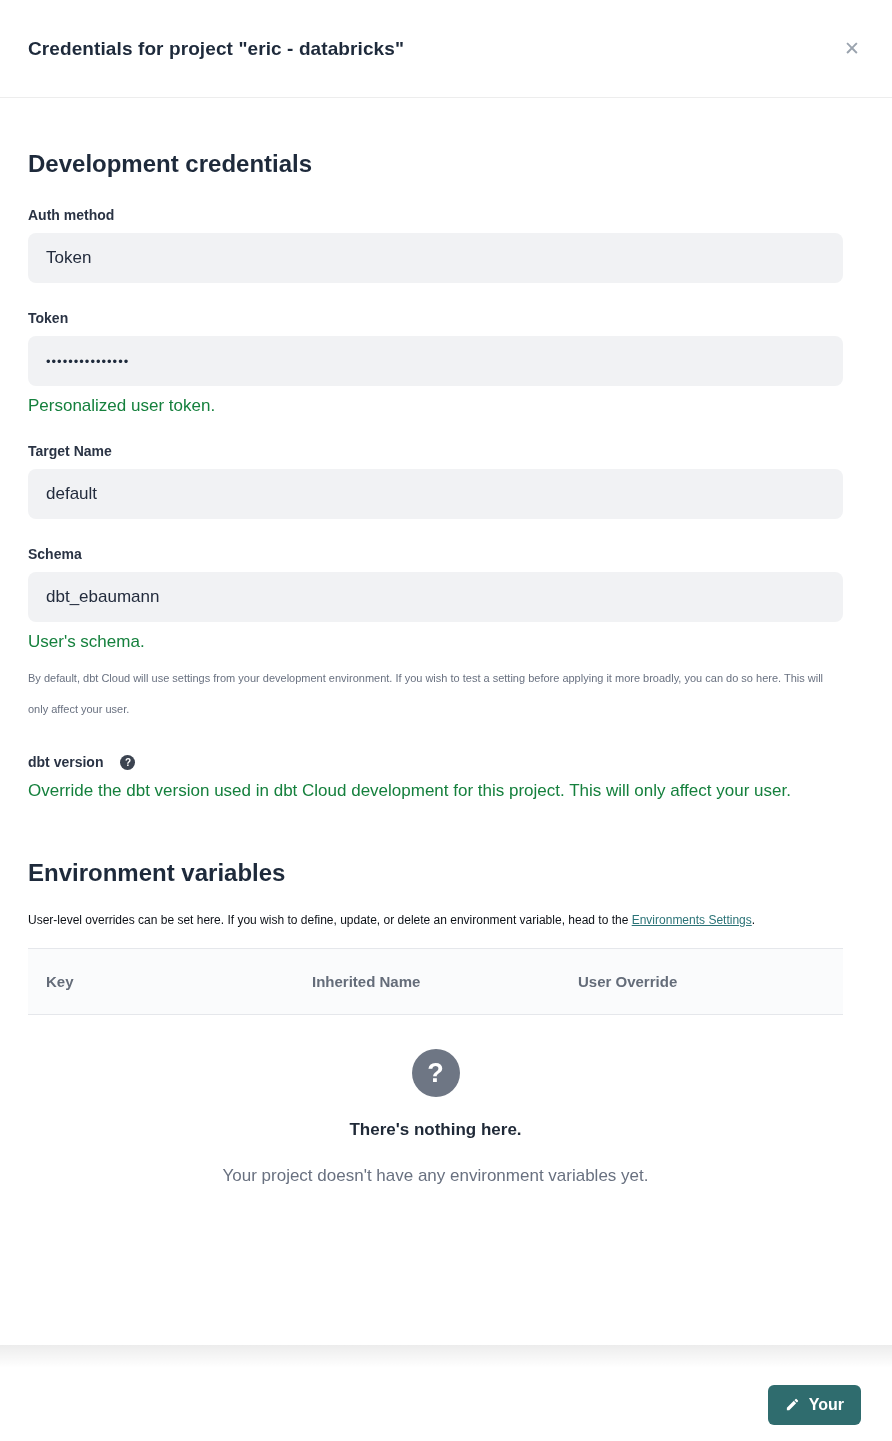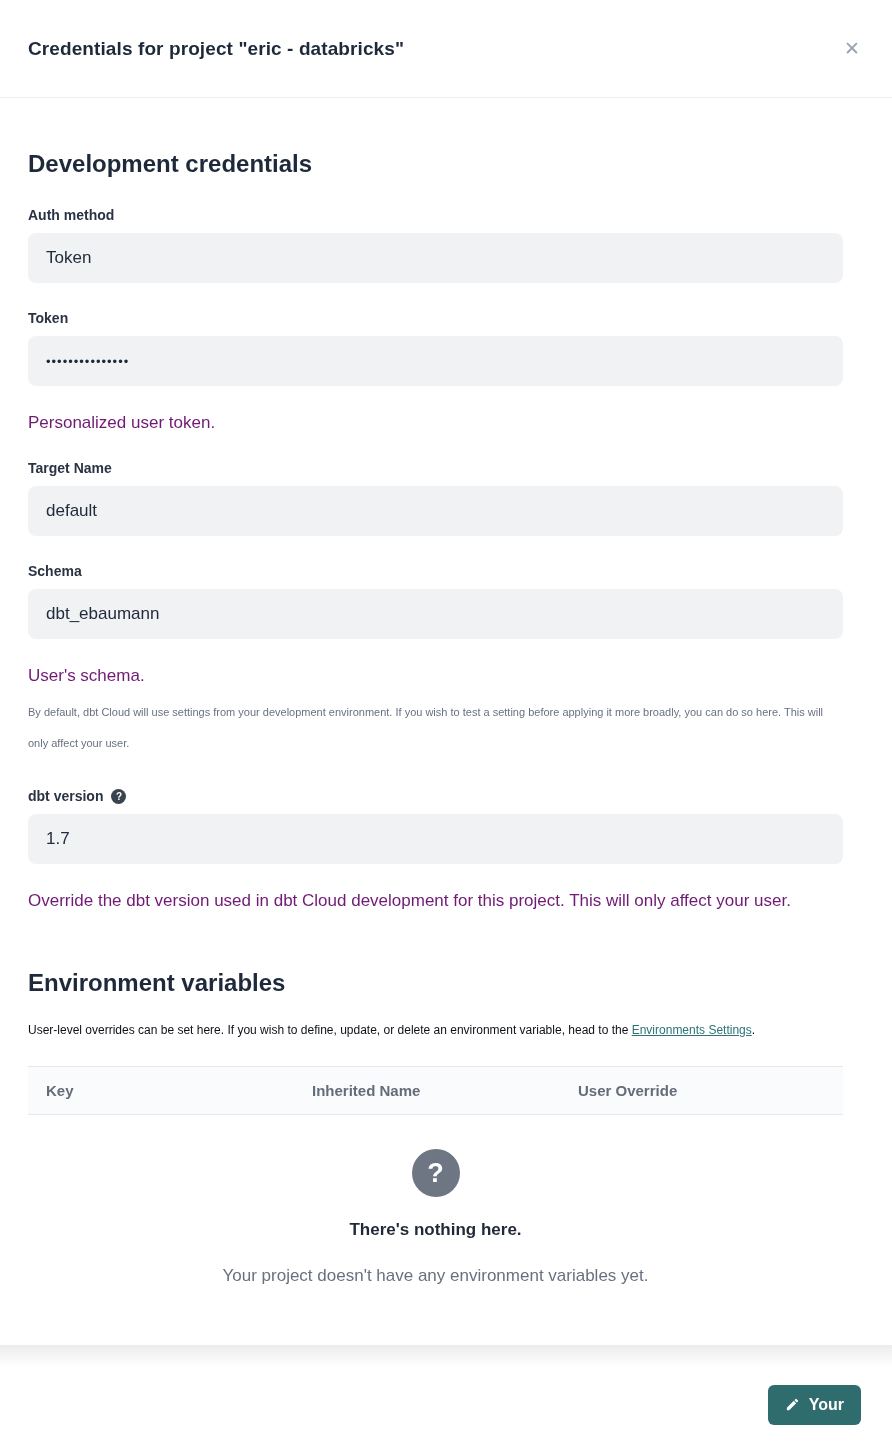--- a/index.html
+++ b/index.html
@@ -55,21 +55,21 @@
 
   .field { margin-top: 26px; }
   .field:first-of-type { margin-top: 28px; }
   .field-label {
     display: inline-block;
     font-size: 14px;
     font-weight: 700;
     color: #2a3344;
     line-height: 18px;
   }
-  .label-row { display: flex; align-items: center; gap: 8px; }
+  .label-row { display: flex; align-items: center; gap: 17px; }
   .help-icon {
     width: 15px; height: 15px;
     border-radius: 50%;
     background: #3b4350;
     color: #ffffff;
     font-size: 10px;
     font-weight: 700;
     display: inline-flex;
     align-items: center;
     justify-content: center;
@@ -84,23 +84,23 @@
     background: #f1f2f4;
     border: none;
     border-radius: 8px;
     font-family: "Liberation Sans", sans-serif;
     font-size: 17px;
     color: #232c3d;
     outline: none;
   }
   .text-input.masked { font-size: 13px; letter-spacing: 1px; color: #1e2a3b; }
   .helper-text {
-    margin-top: 27px;
-    font-size: 17px;
-    color: #701a75;
+    margin-top: 10px;
+    font-size: 17px;
+    color: #15803d;
     line-height: 20px;
   }
   .section-desc {
     margin-top: 11px;
     font-size: 11px;
     color: #697180;
     line-height: 31px;
     max-width: 810px;
   }
   .section-desc-dark {
@@ -111,25 +111,25 @@
     max-width: 820px;
   }
   .env-link {
     color: #2b7377;
     text-decoration: underline;
     cursor: pointer;
   }
 
   
   .env-table-header {
-    margin-top: 20px;
+    margin-top: 12px;
     display: grid;
     grid-template-columns: 266px 266px auto;
     align-items: center;
-    height: 49px;
+    height: 67px;
     padding-left: 18px;
     background: #fafbfc;
     border-top: 1px solid #e5e7eb;
     border-bottom: 1px solid #e5e7eb;
   }
   .env-table-header .col {
     font-size: 15px;
     font-weight: 700;
     color: #646c79;
   }
@@ -235,21 +235,20 @@
   </section>
 
   <section class="sec-user-dev">
     <p class="section-desc">By default, dbt Cloud will use settings from your development environment. If you wish to test a setting before applying it more broadly, you can do so here. This will only affect your user.</p>
 
     <div class="field">
       <div class="label-row">
         <label class="field-label">dbt version</label>
         <span class="help-icon">?</span>
       </div>
-      <input class="text-input" readonly="" value="1.7" style="">
       <div class="helper-text">Override the dbt version used in dbt Cloud development for this project. This will only affect your user.</div>
     </div>
   </section>
 
   <section class="sec-env-vars">
     <h2 class="section-heading">Environment variables</h2>
     <p class="section-desc-dark"><span>User-level overrides can be set here. If you wish to define, update, or delete an environment variable, head to the </span><a class="env-link">Environments Settings</a><span>.</span></p>
 
     <div class="env-table-header">
       <div class="col">Key</div>

